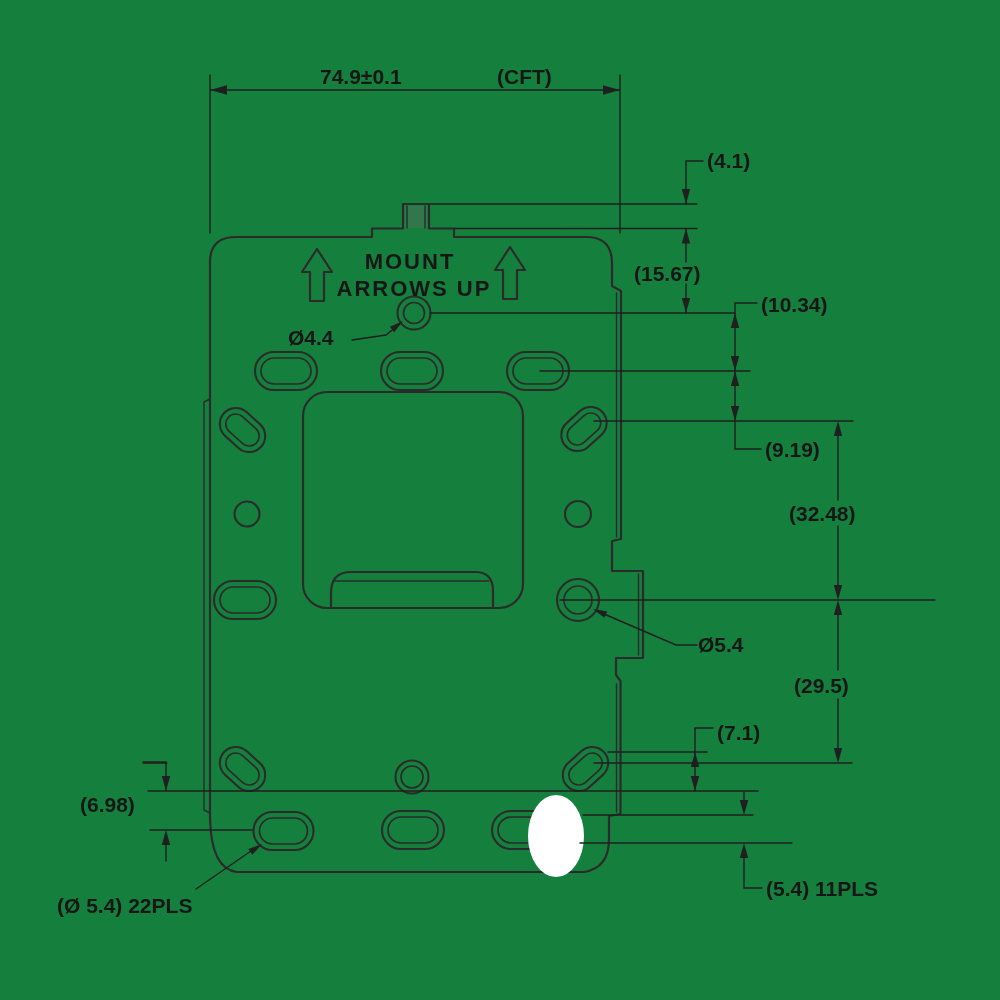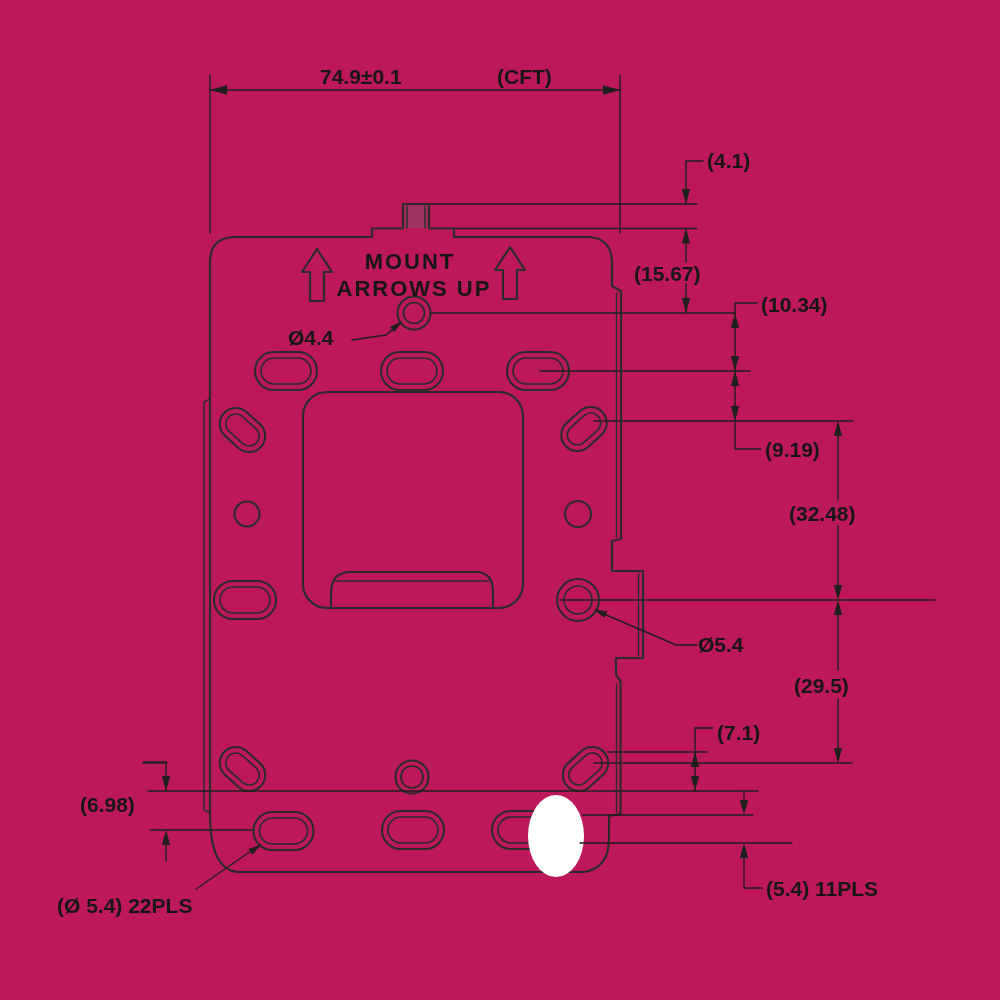--- a/index.html
+++ b/index.html
@@ -1,16 +1,16 @@
 <!DOCTYPE html>
 <html><head>
 <meta charset="utf-8">
 <style>
   html,body{margin:0;padding:0;background:#ffffff;}
-  #stage{position:relative;width:1000px;height:1000px;background:#be185d;overflow:hidden;
+  #stage{position:relative;width:1000px;height:1000px;background:#15803d;overflow:hidden;
          font-family:"Liberation Sans",sans-serif;}
   svg{position:absolute;left:0;top:0;}
   .ol    {fill:none;stroke:#2b2b2b;stroke-width:2.2;stroke-linejoin:round;stroke-linecap:round;}
   .th    {fill:none;stroke:#2b2b2b;stroke-width:1.4;stroke-linecap:round;}
   .hole  {fill:none;stroke:#2b2b2b;stroke-width:2.1;}
   .holei {fill:none;stroke:#2b2b2b;stroke-width:1.7;}
   .dim   {fill:none;stroke:#1f1f1f;stroke-width:1.4;stroke-linecap:round;}
   .arr   {fill:#1f1f1f;stroke:none;}
   .lbl   {fill:#161616;font-family:"Liberation Sans",sans-serif;font-weight:bold;font-size:21px;}
   .lbl2  {fill:#161616;font-family:"Liberation Sans",sans-serif;font-weight:bold;font-size:22px;letter-spacing:2px;}

